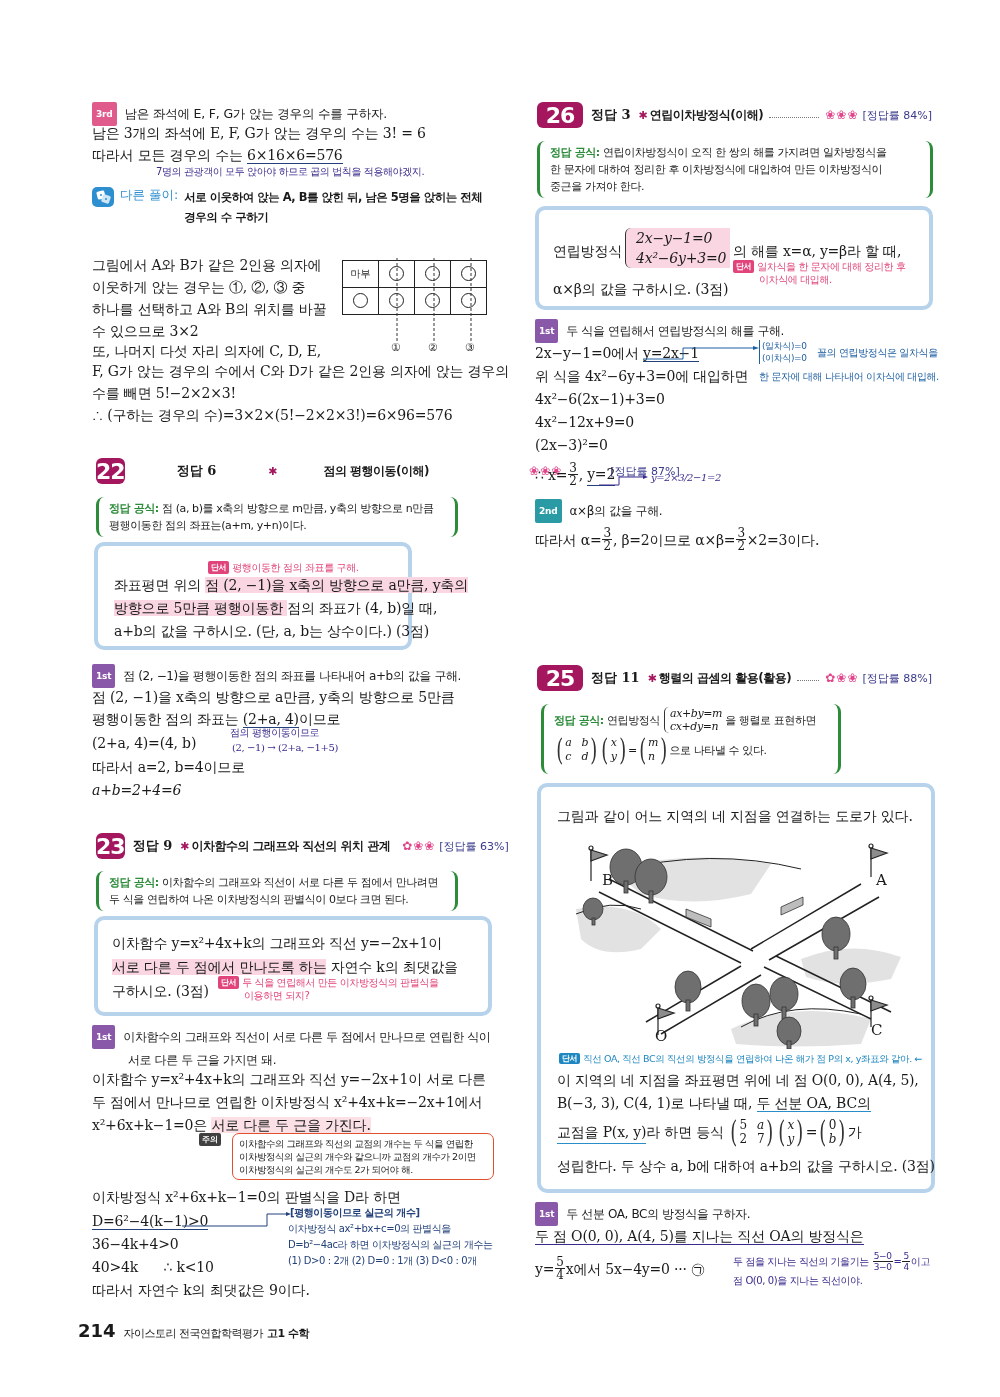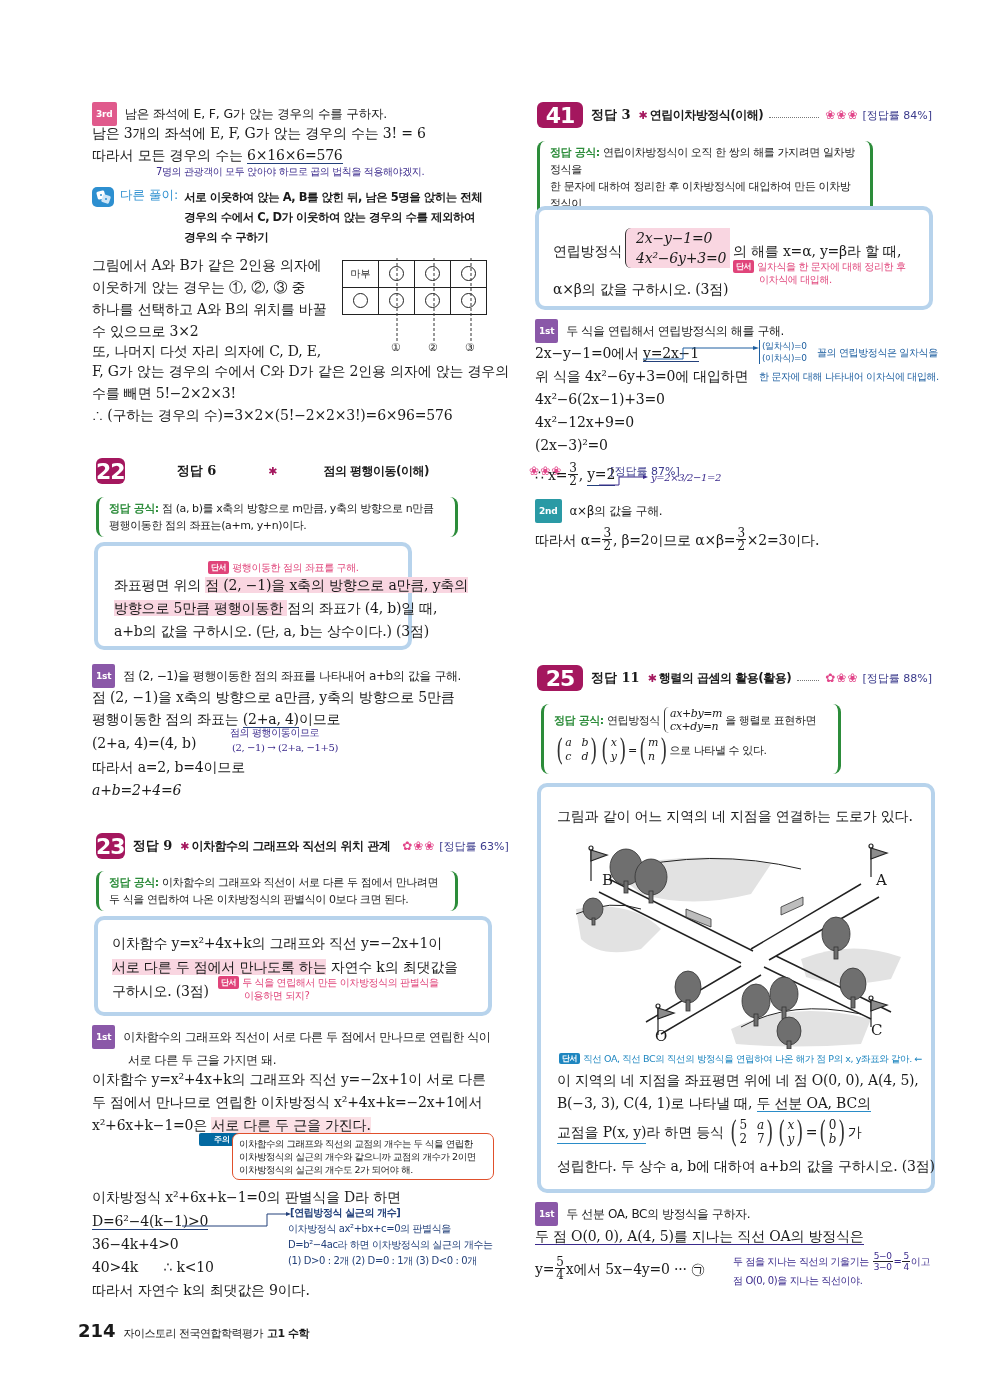--- a/index.html
+++ b/index.html
@@ -43,21 +43,21 @@
   .danseo-blue { background: #1e86c0; }
 
   .frac { display: inline-flex; flex-direction: column; align-items: center; vertical-align: middle; line-height: 12px; font-size: 12px; margin: 0 1px; }
   .frac span:first-child { border-bottom: 1px solid #222; padding: 0 1px; }
 
   .seat-table { position: absolute; border-collapse: collapse; }
   .seat-table td { width: 36px; height: 27px; border: 1.5px solid #222; text-align: center; vertical-align: middle; font-family: "DejaVu Sans", sans-serif; font-size: 10px; position: relative; }
   .seat-circle { display: inline-block; width: 15px; height: 15px; border: 1.2px solid #222; border-radius: 50%; }
 
   .caution { position: absolute; border: 1.5px solid #e0502c; border-radius: 7px; padding: 3px 6px; font-family: "DejaVu Sans", "Liberation Sans", sans-serif; font-size: 9.5px; line-height: 13px; letter-spacing: -0.5px; white-space: nowrap; background: #fff; }
-  .caution-tag { position: absolute; background: #0369a1; color: #fff; font-family: "DejaVu Sans", sans-serif; font-size: 8px; font-weight: bold; padding: 1px 15px; border-radius: 2px; }
+  .caution-tag { position: absolute; background: #404040; color: #fff; font-family: "DejaVu Sans", sans-serif; font-size: 8px; font-weight: bold; padding: 1px 3px; border-radius: 2px; }
 
   .mat { display: inline-flex; align-items: center; vertical-align: middle; }
   .mat .paren { font-size: 30px; line-height: 30px; font-weight: 200; transform: scaleX(0.6); color: #333; }
   .mat .grid { display: grid; grid-template-columns: auto auto; column-gap: 10px; font-size: 12px; line-height: 14px; font-style: italic; }
   .mat .grid1 { display: grid; grid-template-columns: auto; font-size: 12px; line-height: 14px; font-style: italic; }
 
   .footer { position: absolute; left: 78px; top: 1320px; display: flex; align-items: baseline; gap: 8px; white-space: nowrap; }
   .footer .pnum { font-family: "DejaVu Sans", "Liberation Sans", sans-serif; font-size: 18px; font-weight: bold; }
   .footer .ptitle { font-family: "DejaVu Sans", "Liberation Sans", sans-serif; font-size: 11px; letter-spacing: -0.5px; }
 </style>
@@ -80,21 +80,20 @@
       <svg width="22" height="20" viewBox="0 0 22 20">
           <rect x="5" y="4" width="8" height="8" rx="1.5" fill="#fff" transform="rotate(-15 9 8)"></rect>
           <rect x="10" y="8" width="8" height="8" rx="1.5" fill="#cfe6f7" transform="rotate(20 14 12)"></rect>
           <circle cx="9" cy="8" r="1" fill="#2d8fd0"></circle>
           <circle cx="14" cy="12" r="1" fill="#2d8fd0"></circle>
         </svg>
     </span>
     <span class="sans" style="font-size:12.5px; color:#2d8fd0; margin-right:6px;">다른 풀이:</span>
     <div class="sans" style="font-size:11.5px; font-weight:bold; line-height:20px; letter-spacing:-0.5px;">
       <div>서로 이웃하여 앉는 A, B를 앉힌 뒤, 남은 5명을 앉히는 전체</div>
-      <div>경우의 수에서 C, D가 이웃하여 앉는 경우의 수를 제외하여</div>
       <div>경우의 수 구하기</div>
     </div>
   </div>
 
   <div class="abs line" style="top:254px; left:0;">그림에서 A와 B가 같은 2인용 의자에</div>
   <div class="abs line" style="top:276px; left:0;">이웃하게 앉는 경우는 ①, ②, ③ 중</div>
   <div class="abs line" style="top:298px; left:0;">하나를 선택하고 A와 B의 위치를 바꿀</div>
   <div class="abs line" style="top:320px; left:0;">수 있으므로 3×2</div>
   <div class="abs line" style="top:340px; left:0;">또, 나머지 다섯 자리 의자에 C, D, E,</div>
   <div class="abs line" style="top:360px; left:0;">F, G가 앉는 경우의 수에서 C와 D가 같은 2인용 의자에 앉는 경우의</div>
@@ -200,38 +199,38 @@
   <div class="abs line" style="top:1186px; left:0;">이차방정식 x²+6x+k−1=0의 판별식을 D라 하면</div>
   <div class="abs line" style="top:1210px; left:0;"><span class="ul-navy">D=6²−4(k−1)&gt;0</span></div>
   <div class="abs line" style="top:1233px; left:0;">36−4k+4&gt;0</div>
   <div class="abs line" style="top:1256px; left:0; white-space:pre;">40&gt;4k      ∴ k&lt;10</div>
   <div class="abs line" style="top:1279px; left:0;">따라서 자연수 k의 최댓값은 9이다.</div>
 
   <svg class="abs" style="top:1212px; left:90px;" width="110" height="20">
     <polyline points="0,14 85,14 85,2 104,2" fill="none" stroke="#23407a" stroke-width="1"></polyline>
     <polygon points="104,0 109,2 104,4" fill="#23407a"></polygon>
   </svg>
-  <div class="abs small-note" style="top:1206px; left:198px; font-weight:bold; color:#23407a;">[연립방정식 실근의 개수]</div>
+  <div class="abs small-note" style="top:1206px; left:198px; font-weight:bold; color:#23407a;">[평행이동이므로 실근의 개수]</div>
   <div class="abs small-note" style="top:1222px; left:196px; color:#23407a;">이차방정식 ax²+bx+c=0의 판별식을</div>
   <div class="abs small-note" style="top:1238px; left:196px; color:#23407a;">D=b²−4ac라 하면 이차방정식의 실근의 개수는</div>
   <div class="abs small-note" style="top:1254px; left:196px; color:#23407a;">(1) D&gt;0 : 2개  (2) D=0 : 1개  (3) D&lt;0 : 0개</div>
 </div>
 
 <div class="col col-right">
 
   <div class="qhead" style="top:101px; left:2px; width:395px;">
-    <div class="qnum">41</div>
+    <div class="qnum">26</div>
     <span class="qans"><span>정답</span> <b>3</b></span>
     <span class="qstar">✱</span>
     <span class="qtopic">연립이차방정식(이해)</span>
     <span class="qdots"></span>
     <span class="qflowers">❀❀❀</span>
     <span class="qrate">[정답률 84%]</span>
   </div>
-  <div class="formula" style="top:141px; left:2px; width:336px;">
+  <div class="formula" style="top:141px; left:2px; width:396px;">
     <div><span class="flabel">정답 공식:</span> <span>연립이차방정식이 오직 한 쌍의 해를 가지려면 일차방정식을</span></div>
     <div>한 문자에 대하여 정리한 후 이차방정식에 대입하여 만든 이차방정식이</div>
     <div>중근을 가져야 한다.</div>
   </div>
 
   <div class="qbox" style="top:206px; left:0; width:398px; height:104px;">
     <div class="abs line" style="top:30px; left:14px;">연립방정식</div>
     <div class="abs hl-pink" style="top:18px; left:86px; padding:0 4px 0 10px; border-left:1.5px solid #333; border-radius:6px 0 0 6px;">
       <div class="line" style="font-style:italic; line-height:20px;">2x−y−1=0</div>
       <div class="line" style="font-style:italic; line-height:20px;">4x²−6y+3=0</div>

